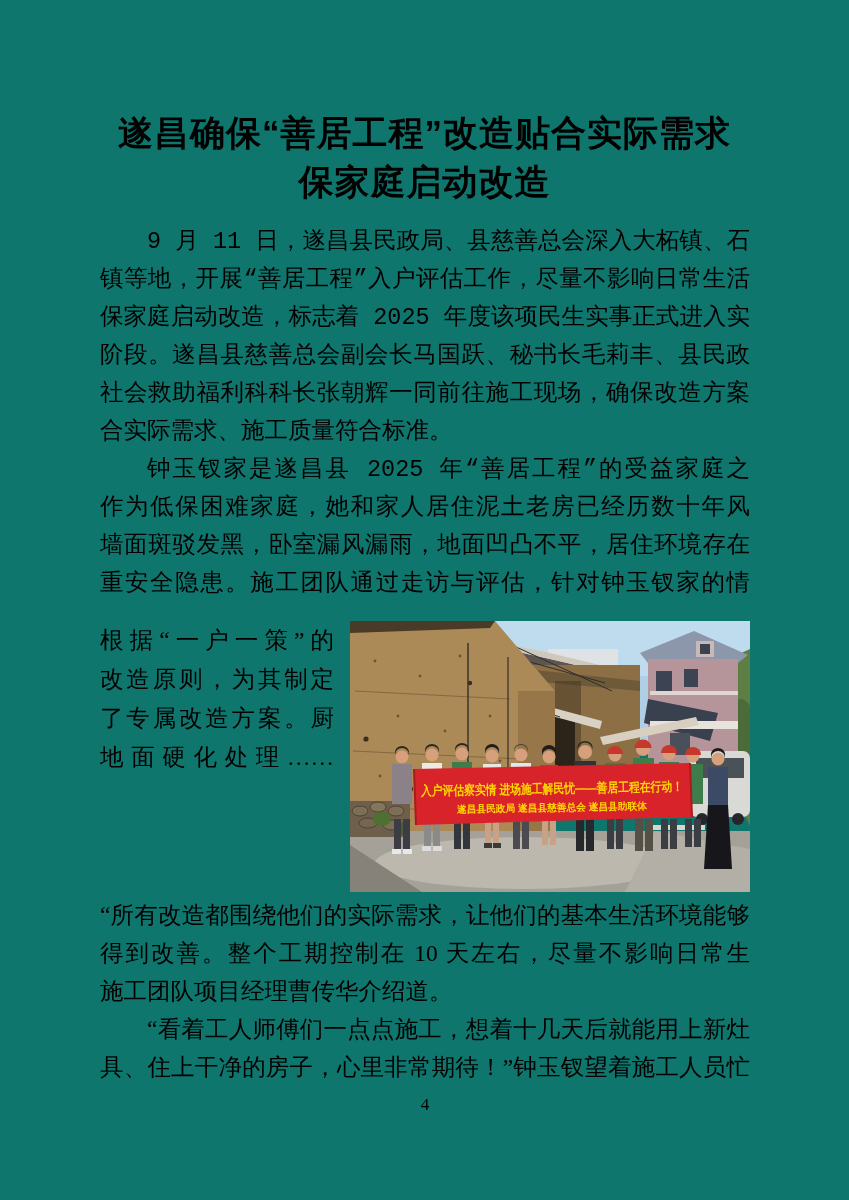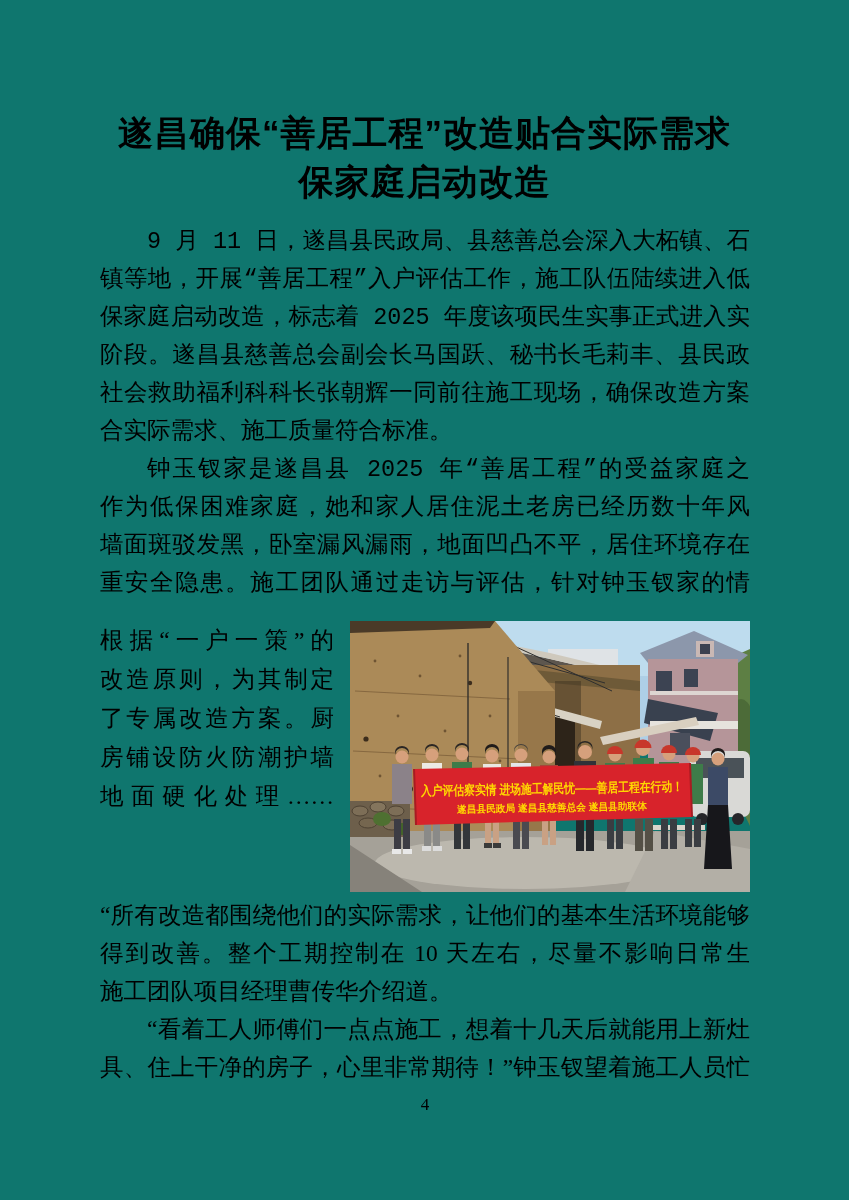--- a/index.html
+++ b/index.html
@@ -57,37 +57,36 @@
 
   <div class="doc-title">
     <div>遂昌确保“善居工程”改造贴合实际需求</div>
     <div>保家庭启动改造</div>
   </div>
 
   <div class="content">
 
     <div class="section-a">
       <div class="line indent">9 月 11 日，遂昌县民政局、县慈善总会深入大柘镇、石练</div>
-      <div class="line">镇等地，开展“善居工程”入户评估工作，施工队伍陆续进入低</div>
+      <div class="line">镇等地，开展“善居工程”入户评估工作，尽量不影响日常生活</div>
       <div class="line">保家庭启动改造，标志着 2025 年度该项民生实事正式进入实施</div>
       <div class="line">阶段。遂昌县慈善总会副会长马国跃、秘书长毛莉丰、县民政局</div>
       <div class="line">社会救助福利科科长张朝辉一同前往施工现场，确保改造方案贴</div>
       <div class="line end">合实际需求、施工质量符合标准。</div>
       <div class="line indent">钟玉钗家是遂昌县 2025 年“善居工程”的受益家庭之一。</div>
       <div class="line">作为低保困难家庭，她和家人居住泥土老房已经历数十年风雨，</div>
       <div class="line">墙面斑驳发黑，卧室漏风漏雨，地面凹凸不平，居住环境存在严</div>
       <div class="line">重安全隐患。施工团队通过走访与评估，针对钟玉钗家的情况，</div>
     </div>
 
     <div class="wrap-row">
       <div class="narrow-col">
         <div class="line">根据“一户一策”的</div>
         <div class="line">改造原则，为其制定</div>
         <div class="line">了专属改造方案。厨</div>
-        <div class="line">房铺设防火防潮护墙</div>
         <div class="line">地面硬化处理……</div>
       </div>
 
       <div class="photo-box">
         <svg width="400" height="271" viewBox="0 0 400 271" xmlns="http://www.w3.org/2000/svg">
 
           <g>
             <rect x="0" y="0" width="400" height="130" fill="#aecfe6"></rect>
             <rect x="0" y="0" width="400" height="55" fill="#bedcee"></rect>
           </g>

